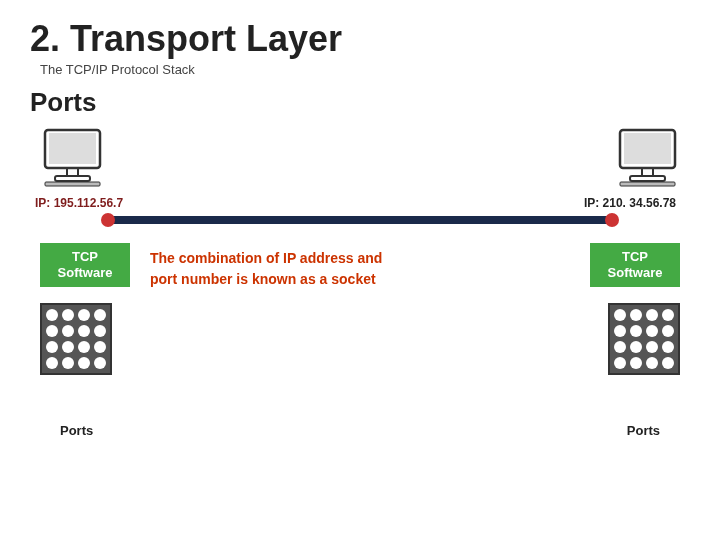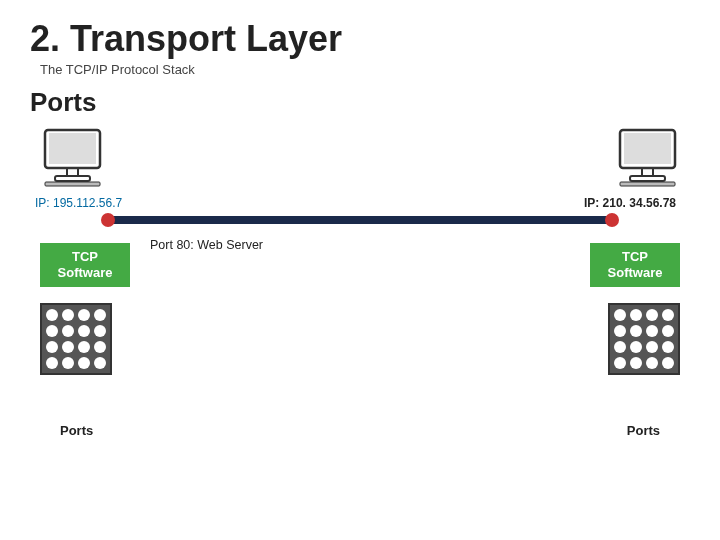--- a/index.html
+++ b/index.html
@@ -71,22 +71,22 @@
       width: 65px;
       height: 60px;
     }
 
     
     .ip-label-left {
       position: absolute;
       left: 5px;
       top: 68px;
       font-size: 12px;
-      font-weight: normal;
-      color: #0369a1;
+      font-weight: bold;
+      color: #7f1d1d;
       white-space: nowrap;
     }
 
     .ip-label-right {
       position: absolute;
       right: 14px;
       top: 68px;
       font-size: 12px;
       font-weight: bold;
       color: #222;
@@ -288,21 +288,23 @@
     <div class="network-line-container">
       <div class="network-line"></div>
       <div class="dot-left"></div>
       <div class="dot-right"></div>
     </div>
 
     <div class="tcp-box-left">TCP<br>Software</div>
     <div class="tcp-box-right">TCP<br>Software</div>
 
     <div class="content-middle">
-      <div class="port-line">Port 80:    Web Server</div>
+      <div class="socket-text">
+        The combination of IP address and<br>port number is known as a <span style="font-weight:bold;">socket</span>
+      </div>
     </div>
 
     <div class="server-left">
       <div class="server-grid">
         <div class="server-dot"></div>
         <div class="server-dot"></div>
         <div class="server-dot"></div>
         <div class="server-dot"></div>
         <div class="server-dot"></div>
         <div class="server-dot"></div>

